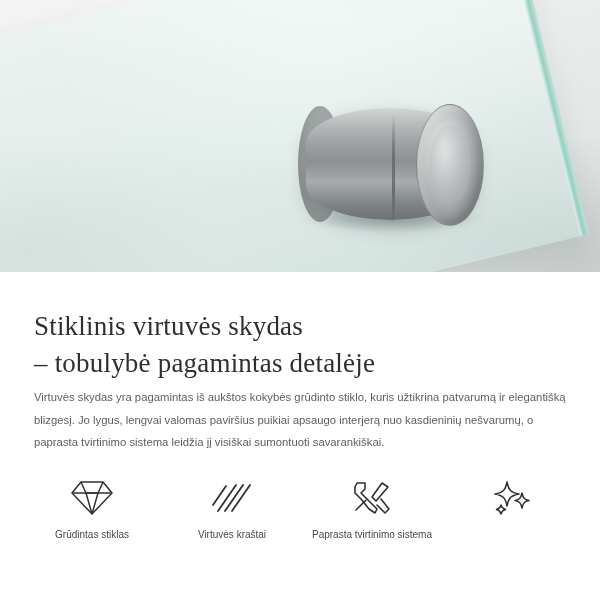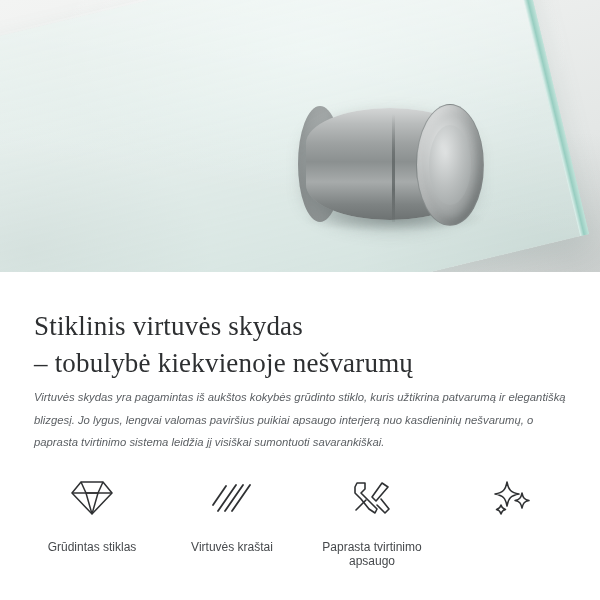--- a/index.html
+++ b/index.html
@@ -172,21 +172,20 @@
   }
   .body-copy {
     position: absolute;
     left: 34px;
     top: 103px;
     width: 536px;
     font-family: "Liberation Sans", sans-serif;
     font-size: 11.3px;
     line-height: 22.5px;
     color: #5b5f63;
-    font-style: italic;
   }
 
   
   .features {
     position: absolute;
     left: 22px;
     top: 205px;
     width: 560px;
     display: flex;
     justify-content: space-between;
@@ -195,22 +194,22 @@
     width: 140px;
     text-align: center;
   }
   .feature-icon {
     height: 42px;
     display: flex;
     align-items: center;
     justify-content: center;
   }
   .feature-label {
-    margin-top: 21px;
-    font-size: 12px;
+    margin-top: 9px;
+    font-size: 10px;
     color: #46494c;
     font-family: "Liberation Sans", sans-serif;
     line-height: 14px;
   }
   svg { display: block; }
 </style>
 </head>
 <body>
 
 <div class="page">
@@ -230,21 +229,21 @@
       <div class="mount-cap">
         <div class="mount-cap-inner"></div>
       </div>
     </div>
   </div>
 
   <div class="content">
 
     <h1 class="headline">
       <span>Stiklinis virtuvės skydas</span>
-      <span class="line2">– tobulybė kiekvienoje nešvarumų</span>
+      <span class="line2">– tobulybė pagamintas detalėje</span>
     </h1>
 
     <p class="body-copy">Virtuvės skydas yra pagamintas iš aukštos kokybės grūdinto stiklo, kuris užtikrina patvarumą ir elegantišką blizgesį. Jo lygus, lengvai valomas paviršius puikiai apsaugo interjerą nuo kasdieninių nešvarumų, o paprasta tvirtinimo sistema leidžia jį visiškai sumontuoti savarankiškai.</p>
 
     <div class="features">
 
       <div class="feature">
         <div class="feature-icon">
           <svg width="44" height="38" viewBox="0 0 44 38" fill="none" stroke="#2f3133" stroke-width="1.5">
             <path d="M11 3 H33 L42 14 L22 35 L2 14 Z"></path>
@@ -271,21 +270,21 @@
 
       <div class="feature">
         <div class="feature-icon">
           <svg width="42" height="38" viewBox="0 0 42 38" fill="none" stroke="#2f3133" stroke-width="1.6" stroke-linecap="round" stroke-linejoin="round">
             <path d="M6 4 L14 4 L14 10 L10 14 L20 24 L26 30 L24 34 L18 30 L10 20 L4 14 L4 8 Z"></path>
             <path d="M31 4 L37 8 L25 22 L21 18 Z"></path>
             <path d="M5 31 L15 21"></path>
             <path d="M30 20 L38 30 L34 34 L26 26"></path>
           </svg>
         </div>
-        <div class="feature-label">Paprasta tvirtinimo apsaugo</div>
+        <div class="feature-label">Paprasta tvirtinimo sistema</div>
       </div>
 
       <div class="feature">
         <div class="feature-icon">
           <svg width="42" height="38" viewBox="0 0 42 38" fill="none" stroke="#2f3133" stroke-width="1.5" stroke-linejoin="round">
             <path d="M16 3 C17.5 11 20 13.5 28 15 C20 16.5 17.5 19 16 27 C14.5 19 12 16.5 4 15 C12 13.5 14.5 11 16 3 Z"></path>
             <path d="M31 14 C32 19 33.5 20.5 38 21.5 C33.5 22.5 32 24 31 29 C30 24 28.5 22.5 24 21.5 C28.5 20.5 30 19 31 14 Z"></path>
             <path d="M10 26 C10.7 29 11.6 29.9 14.5 30.6 C11.6 31.3 10.7 32.2 10 35 C9.3 32.2 8.4 31.3 5.5 30.6 C8.4 29.9 9.3 29 10 26 Z"></path>
           </svg>
         </div>

